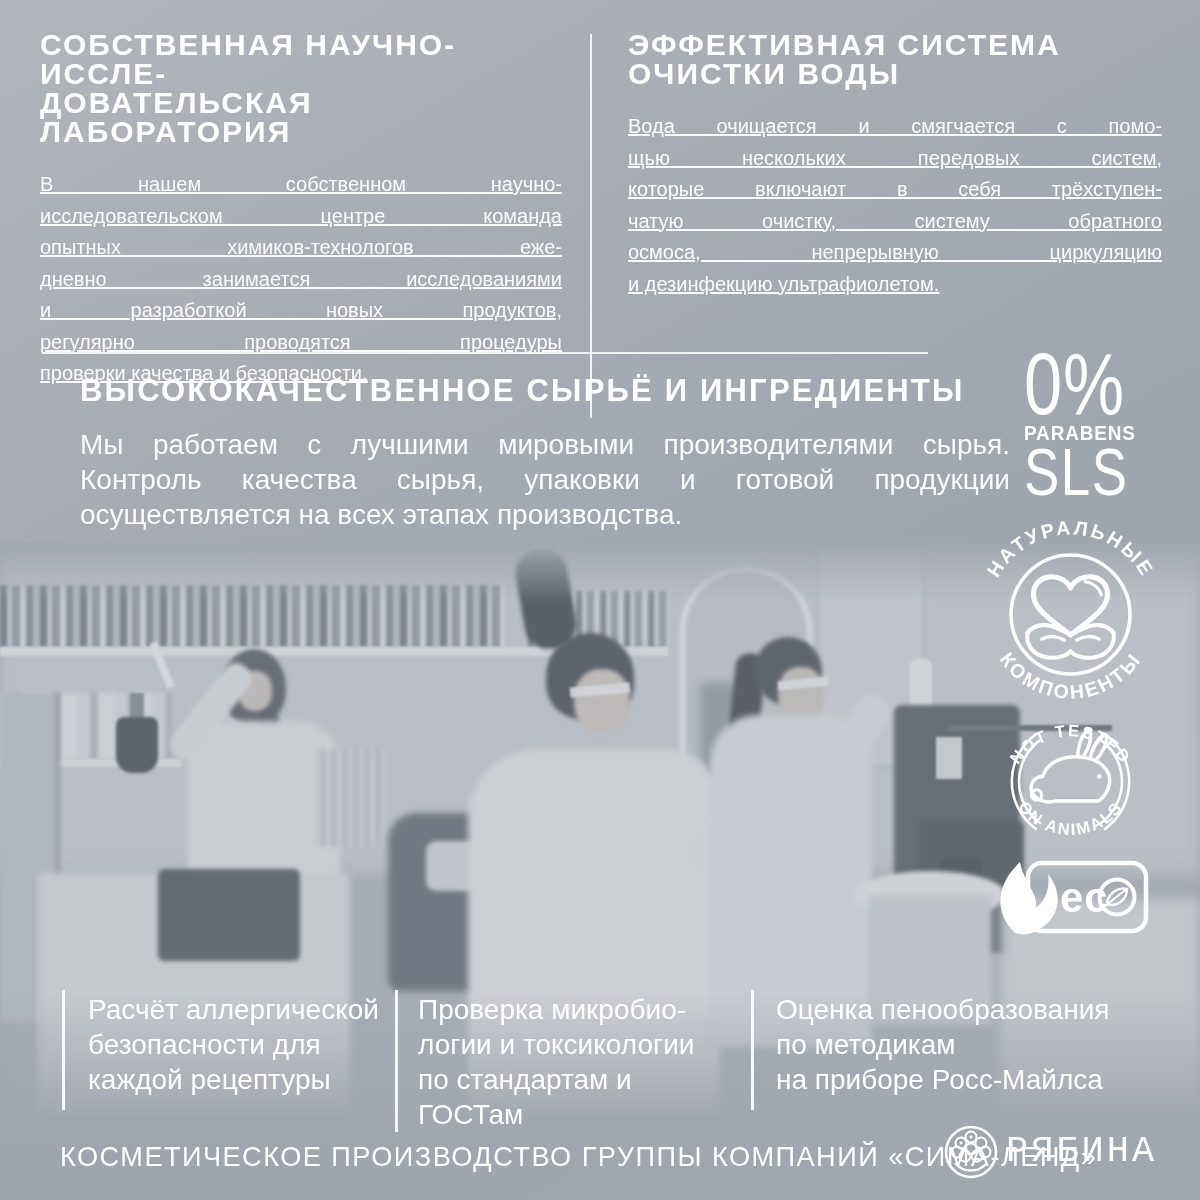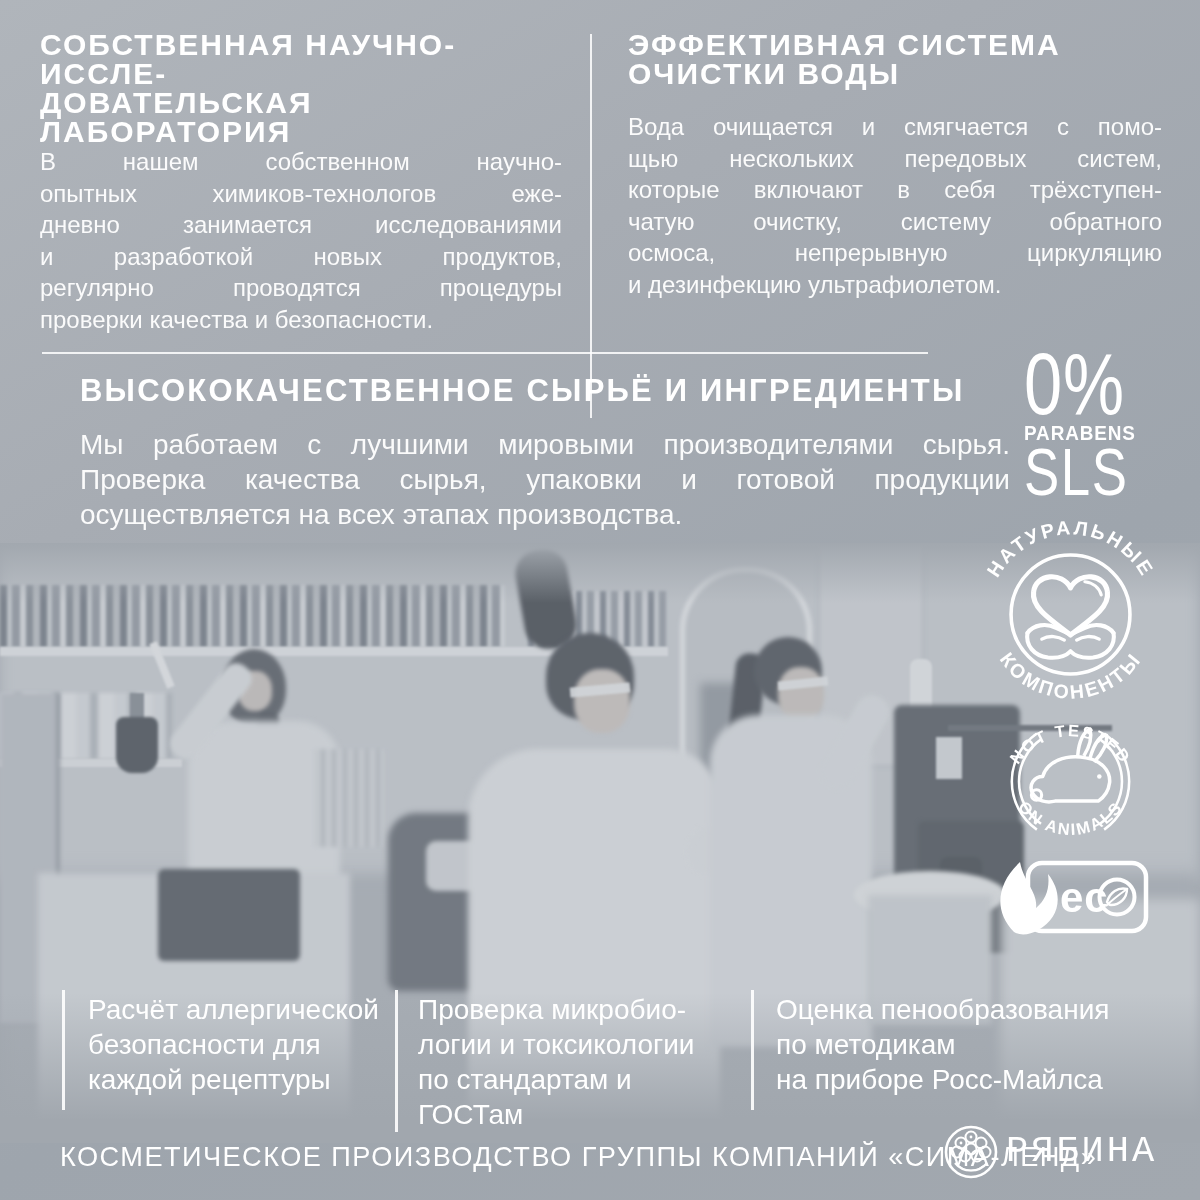--- a/index.html
+++ b/index.html
@@ -1,21 +1,21 @@
 <!DOCTYPE html>
 <html><head>
 <meta charset="utf-8">
 <style>
   html,body{margin:0;padding:0;background:#8d939b;}
   #canvas{position:relative;width:1200px;height:1200px;overflow:hidden;
     background:linear-gradient(150deg,#b0b5bb 0%,#a7acb3 30%,#9ea5ad 62%,#a2a8af 100%);
     font-family:"Liberation Sans","DejaVu Sans",sans-serif;color:#fff;}
   .abs{position:absolute;}
   .h2{font-weight:bold;font-size:30px;line-height:29px;letter-spacing:2px;color:#fff;}
-  .bodytxt{font-size:24px;line-height:31.5px;color:rgba(255,255,255,.95);}
+  .bodytxt{font-size:20px;line-height:31.5px;color:rgba(255,255,255,.95);text-decoration:underline;}
   .midbody{font-size:28px;line-height:35px;color:rgba(255,255,255,.95);}
   .jline{text-align:justify;text-align-last:justify;}
   .jline.last{text-align-last:left;}
   .vline{width:2px;background:rgba(255,255,255,.85);}
   .hline{height:2px;background:rgba(255,255,255,.85);}
   .featuretxt{font-size:28px;line-height:35px;color:#fff;}
   .fbar{width:3px;background:rgba(255,255,255,.9);}
   .zero-big{font-size:88px;font-weight:400;line-height:64px;transform:scaleX(.78);transform-origin:left top;letter-spacing:1px;}
   .zero-sub1{font-size:21px;font-weight:bold;letter-spacing:1px;line-height:22px;transform:scaleX(.9);transform-origin:left top;margin-top:6px;}
   .zero-sub2{font-size:66px;font-weight:400;line-height:52px;transform:scaleX(.8);transform-origin:left top;letter-spacing:2px;margin-top:2px;}
@@ -96,22 +96,23 @@
     <div class="tint"></div>
     <div class="fadeT"></div>
     <div class="fadeB"></div>
   </div>
 
   <div class="abs" style="left:40px;top:30px;width:522px;">
     <div class="h2">
       <div>СОБСТВЕННАЯ НАУЧНО-ИССЛЕ-</div>
       <div>ДОВАТЕЛЬСКАЯ ЛАБОРАТОРИЯ</div>
     </div>
-    <div class="bodytxt" style="">
+    <div class="bodytxt" style="margin-top:23px;">
       <div class="jline">В нашем собственном научно-</div>
+      <div class="jline">исследовательском центре команда</div>
       <div class="jline">опытных химиков-технологов еже-</div>
       <div class="jline">дневно занимается исследованиями</div>
       <div class="jline">и разработкой новых продуктов,</div>
       <div class="jline">регулярно проводятся процедуры</div>
       <div class="jline last">проверки качества и безопасности.</div>
     </div>
   </div>
 
   <div class="abs vline" style="left:590px;top:34px;height:384px;"></div>
 
@@ -129,21 +130,21 @@
       <div class="jline last">и дезинфекцию ультрафиолетом.</div>
     </div>
   </div>
 
   <div class="abs hline" style="left:42px;top:352px;width:886px;"></div>
 
   <div class="abs" style="left:40px;top:376px;width:930px;margin-left:40px;">
     <div class="h2" style="font-size:31px;letter-spacing:2.2px;">ВЫСОКОКАЧЕСТВЕННОЕ СЫРЬЁ И ИНГРЕДИЕНТЫ</div>
     <div class="midbody" style="margin-top:22px;">
       <div class="jline">Мы работаем с лучшими мировыми производителями сырья.</div>
-      <div class="jline">Проверка качества сырья, упаковки и готовой продукции</div>
+      <div class="jline">Контроль качества сырья, упаковки и готовой продукции</div>
       <div class="jline last">осуществляется на всех этапах производства.</div>
     </div>
   </div>
 
   <div class="abs" style="left:1024px;top:352px;width:170px;">
     <div class="zero-big">0%</div>
     <div class="zero-sub1">PARABENS</div>
     <div class="zero-sub2">SLS</div>
   </div>
 

